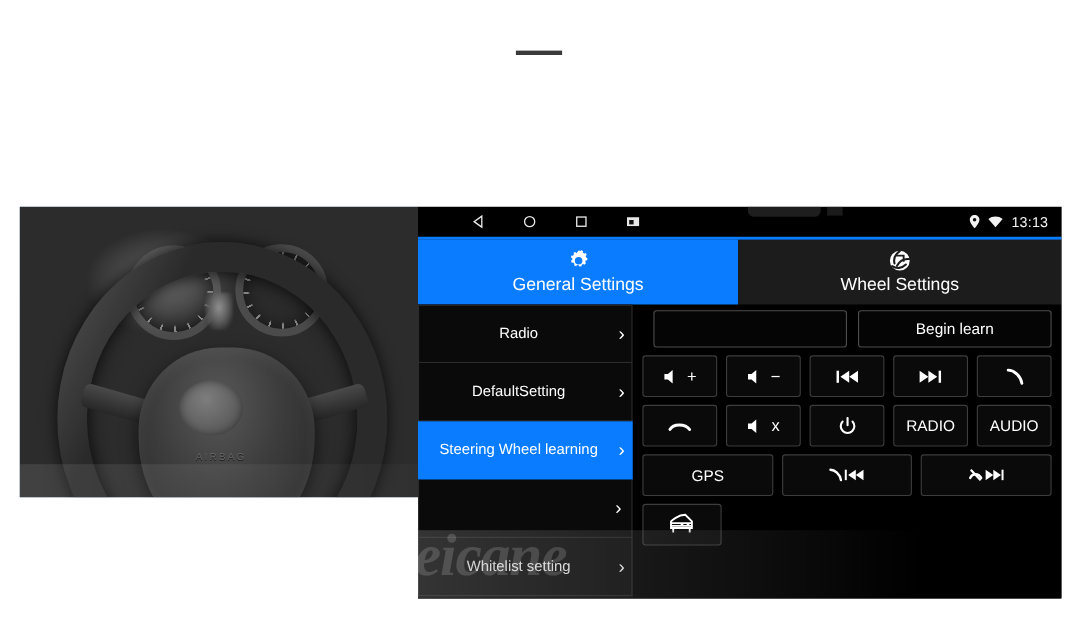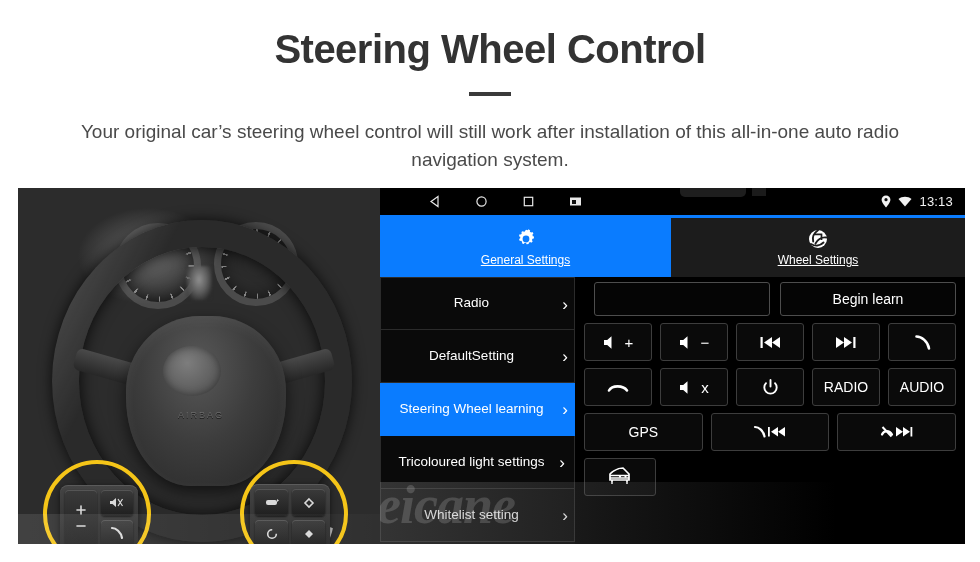--- a/index.html
+++ b/index.html
@@ -46,21 +46,21 @@
     left: 18px;
     width: 945px;
     height: 356px;
     display: flex;
   }
 
   
   .photo {
     position: relative;
     width: 362px;
-    height: 356px;
+    height: 264px;
     overflow: hidden;
     background: #0c4a6e;
     flex: 0 0 362px;
   }
   
   .dash-bg {
     position: absolute; inset: 0;
     background:
       radial-gradient(ellipse 70px 48px at 130px 68px, #6d6d6d 0%, #4a4a4a 55%, #2c2c2c 100%),
       radial-gradient(ellipse 62px 46px at 238px 66px, #6a6a6a 0%, #474747 55%, #2b2b2b 100%),
@@ -253,21 +253,21 @@
     flex: 1 1 0;
     display: flex;
     flex-direction: column;
     align-items: center;
     justify-content: center;
     gap: 3px;
     color: #fff;
   }
   .tab.general { background: #0a7cff; flex: 0 0 291px; }
   .tab.system  { background: #1c1c1c; }
-  .tab-label { font-size: 12px; text-decoration: underline; }
+  .tab-label { font-size: 16px; }
   .tab-icon { height: 22px; display: flex; align-items: center; }
 
   
   .main { display: flex; height: 270px; }
 
   
   .sidebar {
     flex: 0 0 195px;
     background: #050505;
     display: flex;
@@ -378,23 +378,21 @@
     left: 0; bottom: 0;
     width: 362px; height: 30px;
     background: linear-gradient(to right, rgba(255,255,255,0.10), rgba(255,255,255,0.02));
     pointer-events: none;
   }
 </style>
 </head>
 <body>
 
 <div class="header">
-  <div class="page-title">Steering Wheel Control</div>
   <div class="title-rule"></div>
-  <div class="subtitle">Your original car’s steering wheel control will still work after installation of this all-in-one auto radio navigation system.</div>
 </div>
 
 <div class="content">
 
   <div class="photo">
     <div class="gray-layer" style="position:absolute;inset:0;">
       <div class="dash-bg"></div>
       <div class="gauge g1">
           <div class="gauge-ticks"></div>
         </div>
@@ -541,21 +539,20 @@
         </div>
         <div class="menu-item">
           <span>DefaultSetting</span>
           <span class="chev">›</span>
         </div>
         <div class="menu-item active">
           <span>Steering Wheel learning</span>
           <span class="chev">›</span>
         </div>
         <div class="menu-item two-line">
-          <span>Tricoloured light settings</span>
           <span class="chev">›</span>
         </div>
         <div class="menu-item">
           <span>Whitelist setting</span>
           <span class="chev">›</span>
         </div>
       </div>
 
       <div class="panel">
 

